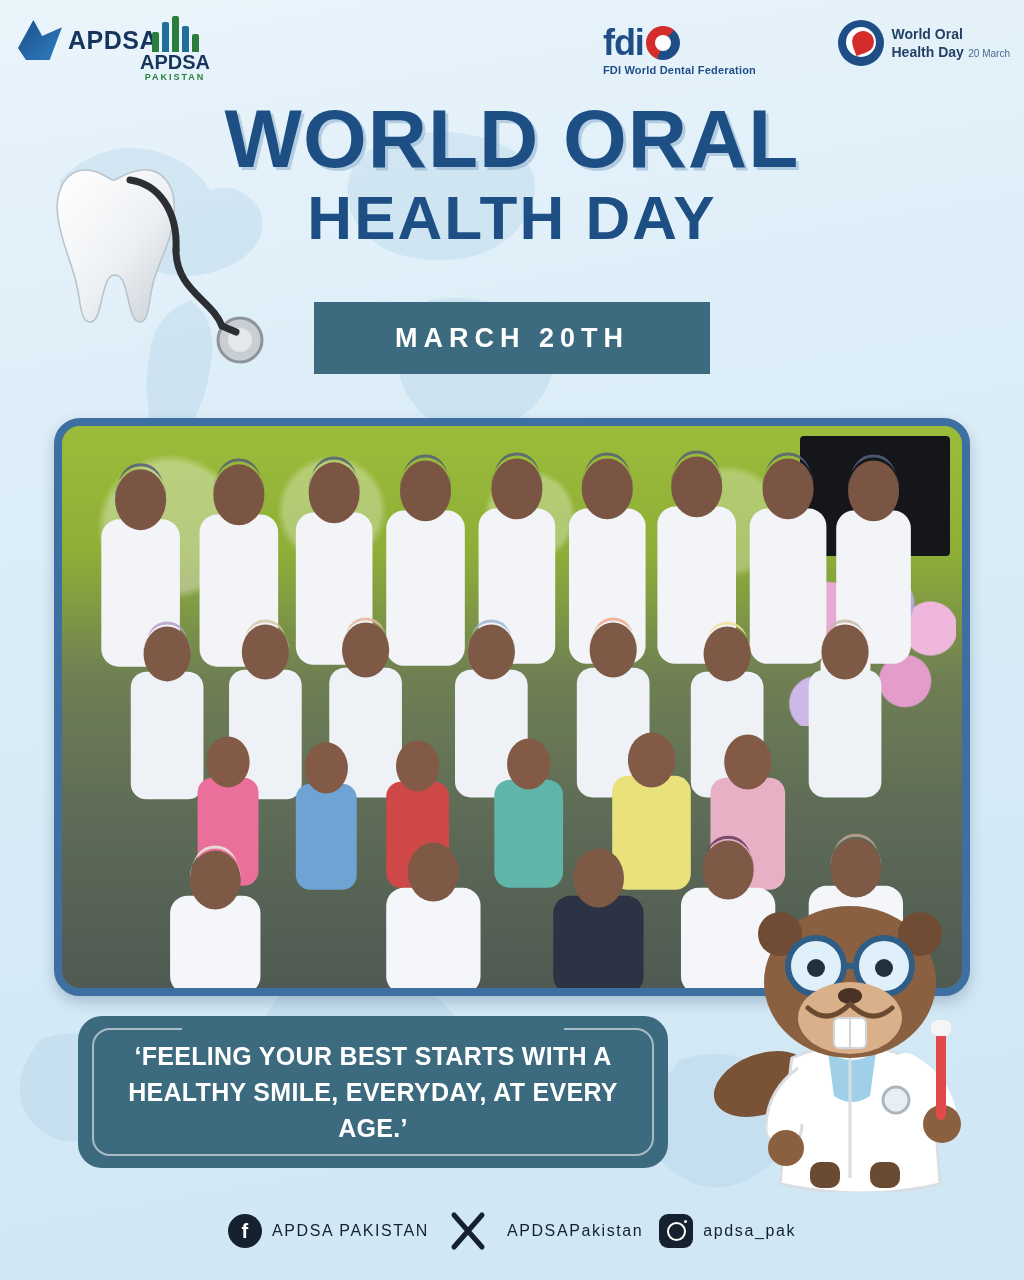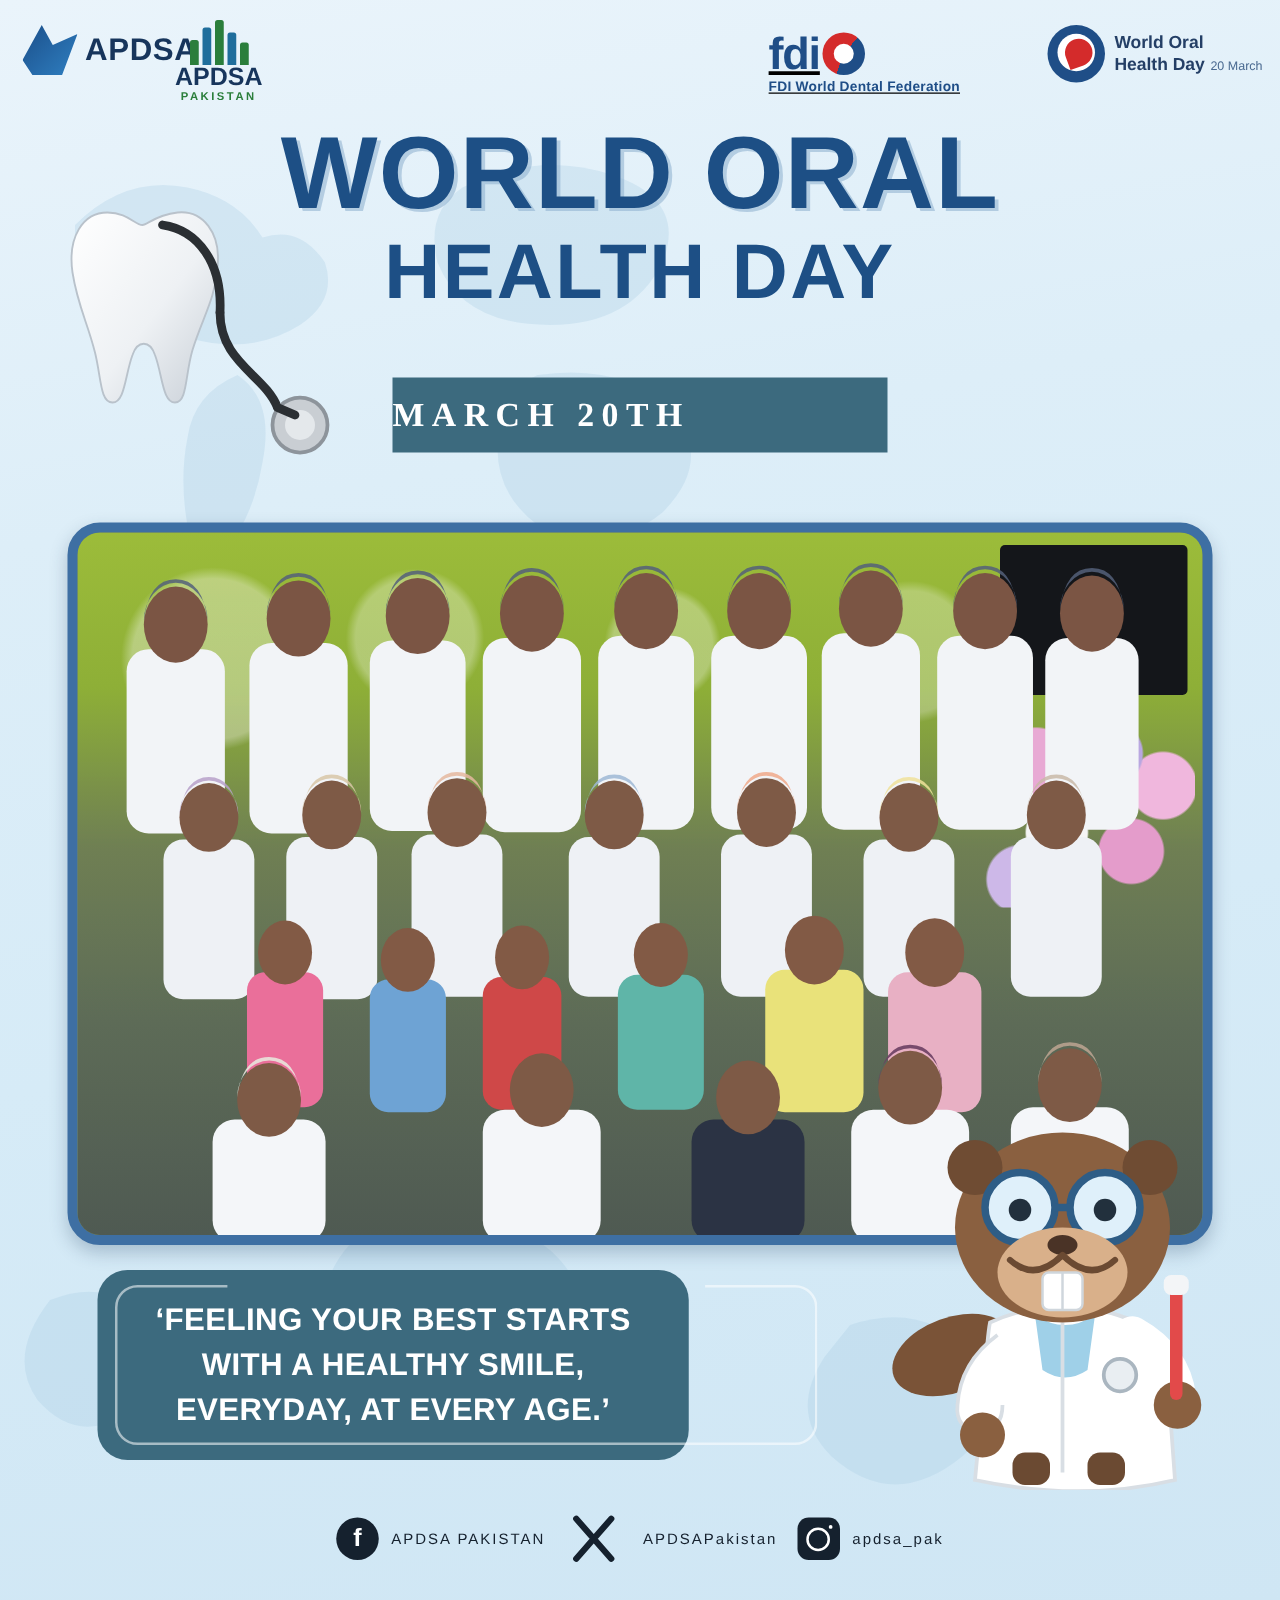--- a/index.html
+++ b/index.html
@@ -64,23 +64,22 @@
   .apdsa-pak .monument i:nth-child(5) { height: 18px; }
   .apdsa-pak .pk-word {
     font-size: 20px; font-weight: bold; color: #17355c; line-height: 1;
   }
   .apdsa-pak .pk-sub {
     font-size: 9px; font-weight: bold; color: #2a7e3b; letter-spacing: 2px;
   }
 
   .fdi-logo {
     position: absolute;
-    right: 256px; top: 8px;
+    right: 268px; top: 8px;
     text-align: left;
-    text-decoration: underline;
   }
   .fdi-main { display: flex; align-items: center; gap: 2px; }
   .fdi-text { font-size: 36px; font-weight: bold; color: #1f4e87; letter-spacing: -1px; }
   .fdi-swirl {
     width: 34px; height: 34px; border-radius: 50%;
     background: conic-gradient(from 200deg, #d42b2b 0deg 200deg, #1f4e87 200deg 360deg);
     position: relative;
   }
   .fdi-swirl::after {
     content: ""; position: absolute; left: 9px; top: 9px;
@@ -122,23 +121,23 @@
     color: #1d4f85;
     text-shadow: 3px 3px 0 rgba(140,175,205,0.55);
   }
   .headline .line2 {
     font-size: 62px; font-weight: bold; letter-spacing: 2px;
     color: #1d4f85; margin-top: -4px;
   }
   .date-chip {
     position: absolute;
     top: 302px; left: 314px;
-    width: 396px; height: 60px;
+    width: 396px; height: 72px;
     background: #3c6a7e;
-    display: flex; align-items: center; justify-content: flex-start; font-family: Liberation Serif, serif;
+    display: flex; align-items: center; justify-content: center;
   }
   .date-chip span {
     color: #ffffff; font-size: 27px; font-weight: bold; letter-spacing: 6px;
   }
 
   
   .tooth-art {
     position: absolute;
     left: 26px; top: 140px;
     width: 250px; height: 240px;
@@ -182,21 +181,21 @@
       radial-gradient(circle at 85% 35%, #f0b7dd 0 15%, transparent 16%),
       radial-gradient(circle at 35% 60%, #f5f5f5 0 17%, transparent 18%),
       radial-gradient(circle at 70% 70%, #e49ccb 0 16%, transparent 17%),
       radial-gradient(circle at 18% 85%, #cdb8e8 0 14%, transparent 15%);
   }
 
   
   .quote-box {
     position: absolute;
     left: 78px; top: 1016px;
-    width: 473px; height: 152px;
+    width: 590px; height: 152px;
     background: #3c6a7e;
     border-radius: 24px;
     display: flex; align-items: center; justify-content: center;
     text-align: center;
   }
   .quote-box .deco {
     position: absolute;
     left: 14px; top: 12px;
     width: 562px; height: 128px;
     border: 2px solid rgba(255,255,255,0.55);
@@ -239,21 +238,21 @@
   }
   .social .glyph.ig::before {
     content: ""; position: absolute; width: 15px; height: 15px;
     border: 2.4px solid #fff; border-radius: 50%;
   }
   .social .glyph.ig::after {
     content: ""; position: absolute; top: 6px; right: 6px;
     width: 3px; height: 3px; border-radius: 50%; background: #fff;
   }
   .social .label {
-    font-size: 12px; color: #15212e; letter-spacing: 1.6px;
+    font-size: 16px; color: #15212e; letter-spacing: 1.6px;
   }
   .x-divider {
     width: 46px; height: 46px;
     display: flex; align-items: center; justify-content: center;
   }
 </style>
 </head>
 <body>
 
 <div class="poster">

